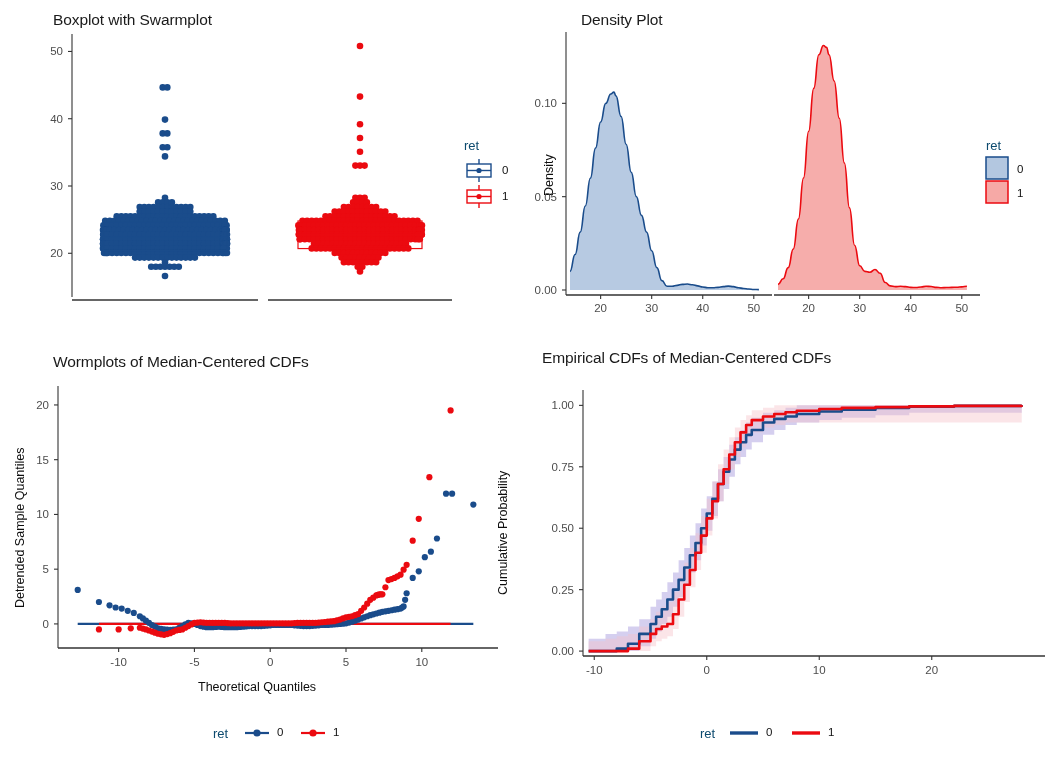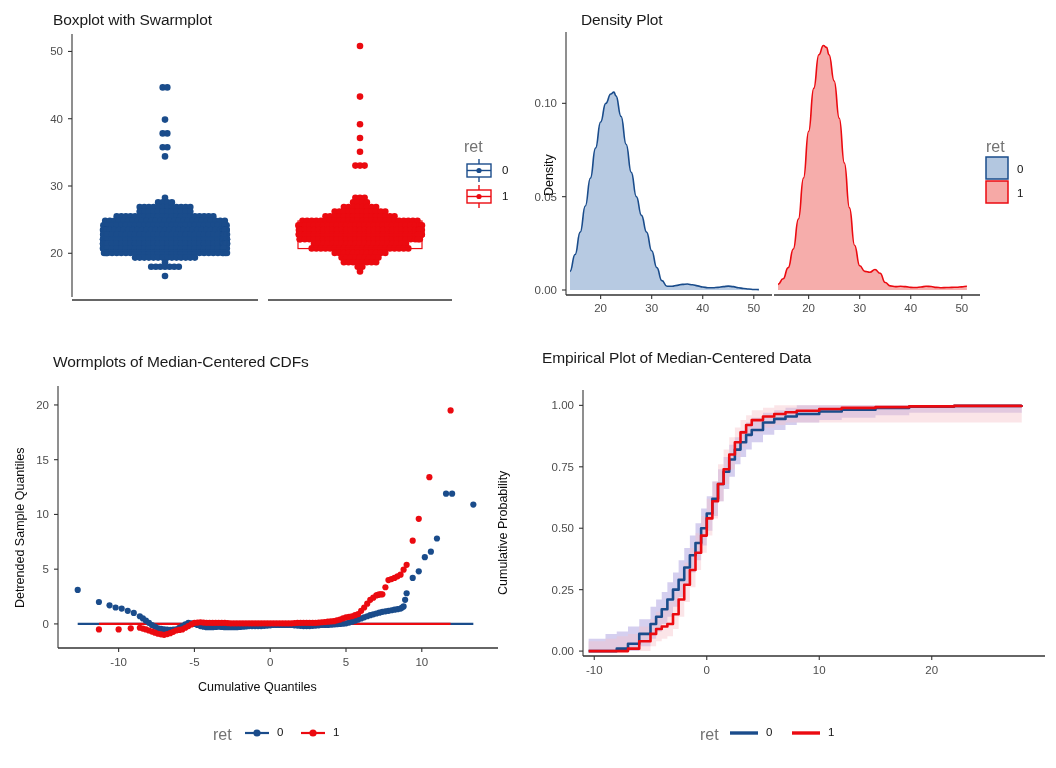--- a/index.html
+++ b/index.html
@@ -38,22 +38,22 @@
     color:#0d0d0d;
     white-space:nowrap;
   }
   .axis-title.vert{
     transform-origin:0 0;
     transform:rotate(-90deg);
   }
 
   .legend-title{
     position:absolute;
-    font-size:16px;
-    color:#737373;
+    font-size:13px;
+    color:#0c4a6e;
     white-space:nowrap;
   }
   .legend-label{
     position:absolute;
     font-size:11.5px;
     color:#111;
     white-space:nowrap;
   }
   .legend-key{position:absolute;}
 
@@ -916,21 +916,21 @@
       <rect x="2" y="25" width="22" height="22" fill="#F6A9A6" stroke="#EB0A10" stroke-width="1.5"></rect>
     </svg>
     <div class="legend-label" style="left:489px;top:163px;">0</div>
     <div class="legend-label" style="left:489px;top:187px;">1</div>
   </div>
 
   <div class="panel" id="panel-worm">
     <div class="ptitle" style="left:53px;top:23px;">Wormplots of Median-Centered CDFs</div>
 
     <div class="axis-title vert" style="left:13px;top:278px;">Detrended Sample Quantiles</div>
-    <div class="axis-title" style="left:198px;top:350px;">Cumulative Quantiles</div>
+    <div class="axis-title" style="left:198px;top:350px;">Theoretical Quantiles</div>
 
     <svg class="plotsvg" id="svg-worm" width="528" height="438">
         <g>
           <line x1="58" y1="56" x2="58" y2="318" stroke="#333333" stroke-width="1.1"></line>
           <line x1="58" y1="318" x2="498" y2="318" stroke="#333333" stroke-width="1.3"></line>
           <line x1="54" y1="293.91379310344826" x2="58" y2="293.91379310344826" stroke="#333333" stroke-width="1.1"></line>
           <text x="49" y="297.91379310344826" font-family="&quot;Liberation Sans&quot;, sans-serif" font-size="11.5" fill="#4D4D4D" text-anchor="end">0</text>
           <line x1="54" y1="239.17241379310343" x2="58" y2="239.17241379310343" stroke="#333333" stroke-width="1.1"></line>
           <text x="49" y="243.17241379310343" font-family="&quot;Liberation Sans&quot;, sans-serif" font-size="11.5" fill="#4D4D4D" text-anchor="end">5</text>
           <line x1="54" y1="184.43103448275863" x2="58" y2="184.43103448275863" stroke="#333333" stroke-width="1.1"></line>
@@ -1169,21 +1169,21 @@
       <line x1="2" y1="11" x2="26" y2="11" stroke="#1A4C8B" stroke-width="2.2"></line>
       <circle cx="14" cy="11" r="3.6" fill="#1A4C8B"></circle>
       <line x1="58" y1="11" x2="82" y2="11" stroke="#EB0A10" stroke-width="2.2"></line>
       <circle cx="70" cy="11" r="3.6" fill="#EB0A10"></circle>
     </svg>
     <div class="legend-label" style="left:277px;top:396px;">0</div>
     <div class="legend-label" style="left:333px;top:396px;">1</div>
   </div>
 
   <div class="panel" id="panel-ecdf">
-    <div class="ptitle" style="left:14px;top:19px;">Empirical Plot of Median-Centered Data</div>
+    <div class="ptitle" style="left:14px;top:19px;">Empirical CDFs of Median-Centered CDFs</div>
 
     <div class="axis-title vert" style="left:-32px;top:265px;">Cumulative Probability</div>
 
     <svg class="plotsvg" id="svg-ecdf" width="528" height="438">
         <g>
           <line x1="55" y1="60" x2="55" y2="326" stroke="#333333" stroke-width="1.1"></line>
           <line x1="55" y1="326" x2="517" y2="326" stroke="#333333" stroke-width="1.3"></line>
           <line x1="51" y1="321.0857142857143" x2="55" y2="321.0857142857143" stroke="#333333" stroke-width="1.1"></line>
           <text x="46" y="325.0857142857143" font-family="&quot;Liberation Sans&quot;, sans-serif" font-size="11.5" fill="#4D4D4D" text-anchor="end">0.00</text>
           <line x1="51" y1="259.65714285714284" x2="55" y2="259.65714285714284" stroke="#333333" stroke-width="1.1"></line>

